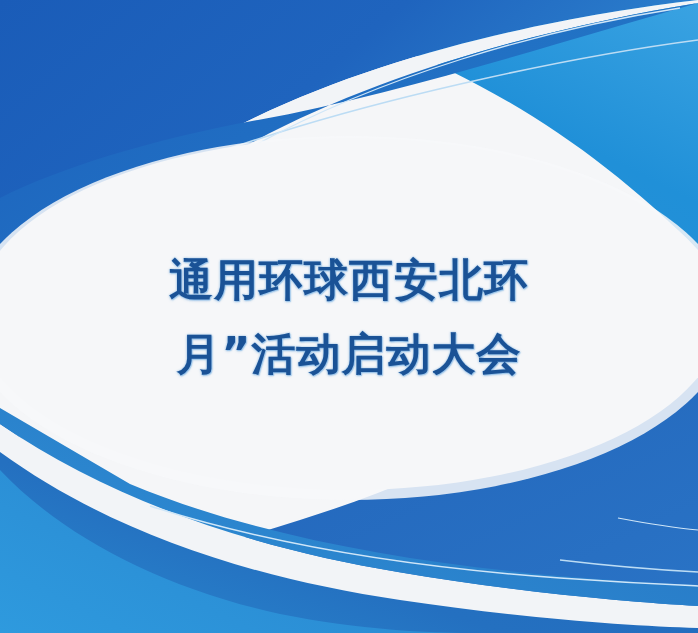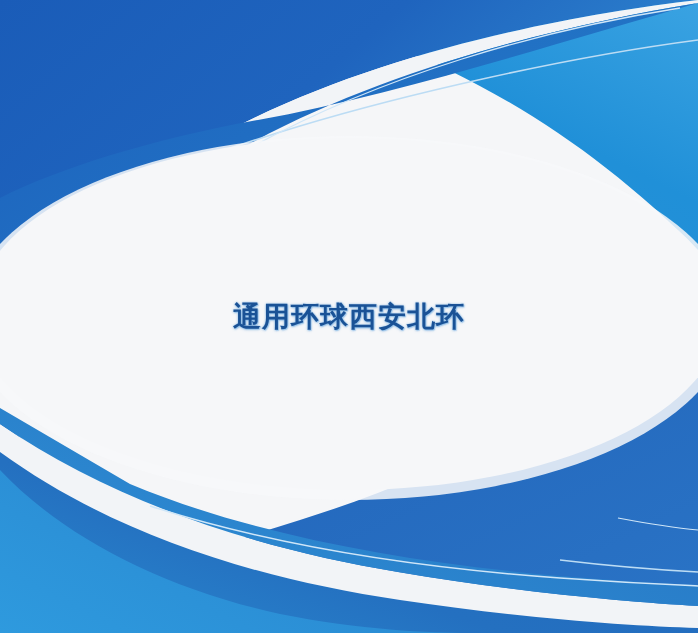--- a/index.html
+++ b/index.html
@@ -33,21 +33,21 @@
     display: flex;
     flex-direction: column;
     align-items: center;
     justify-content: center;
     z-index: 5;
     pointer-events: none;
   }
   .title-line {
     font-family: "DejaVu Sans", "Liberation Sans", sans-serif;
     font-weight: 700;
-    font-size: 28px;
+    font-size: 44px;
     line-height: 74px;
     letter-spacing: 1px;
     color: #1a5296;
     white-space: nowrap;
     text-align: center;
     text-shadow:
       0 0 2px rgba(120,175,225,0.85),
       1px 1px 1px rgba(150,195,235,0.75),
       0 1px 3px rgba(120,170,220,0.45);
   }
@@ -151,15 +151,16 @@
     </g>
 
     <g>
       <ellipse cx="349" cy="318" rx="382" ry="182" fill="#f7f8fa" opacity="0.85"></ellipse>
       <ellipse cx="349" cy="314" rx="374" ry="176" fill="#f6f7f9"></ellipse>
     </g>
   </svg>
 
   <div id="title-block">
     <div class="title-line">通用环球西安北环</div>
+    <div class="title-line">月”活动启动大会</div>
   </div>
 
 </div>
 
 </body></html>

